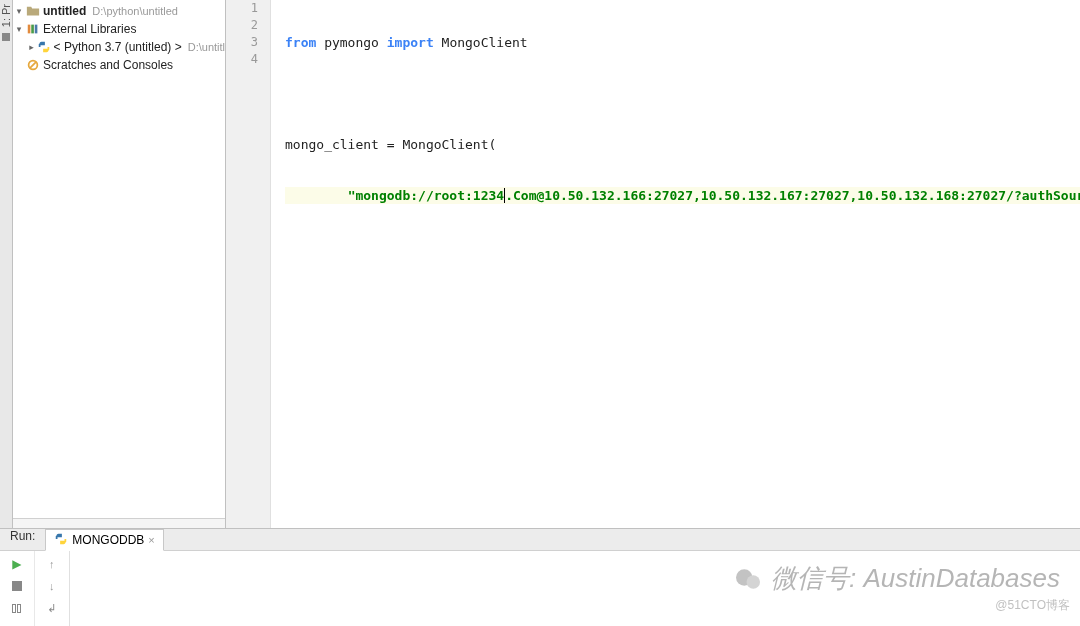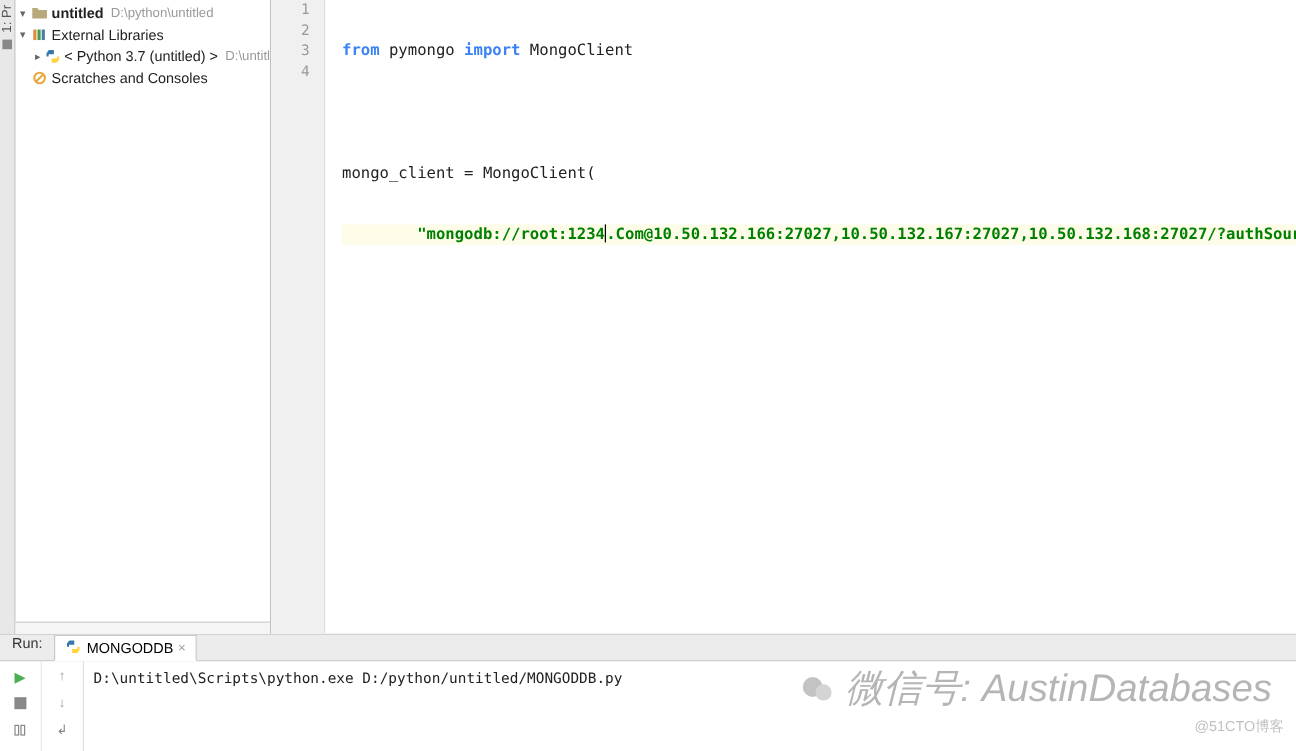--- a/index.html
+++ b/index.html
@@ -184,21 +184,21 @@
   font-size: 12px;
   color: #222;
   padding: 6px 8px;
   line-height: 17px;
   white-space: pre;
 }
 .watermark {
   position: absolute;
   right: 20px;
   bottom: 30px;
-  font-size: 32px;
+  font-size: 26px;
   font-style: italic;
   font-family: "STHeiti","Microsoft YaHei",sans-serif;
   color: rgba(120,120,120,0.55);
   pointer-events: none;
   display: flex;
   align-items: center;
   gap: 8px;
   text-align: right;
 }
 .watermark2 {
@@ -331,21 +331,21 @@
             <span class="up">↑</span>
           </div>
         <div class="run-btn">
             <span class="down">↓</span>
           </div>
         <div class="run-btn">
             <span style="font-size:11px;color:#888">↲</span>
           </div>
       </div>
     </div>
-    <div class="run-output"><div>D:\untitled\Scripts\python.exe D:/python/untitled/MONGODDB.py</div><div></div></div>
+    <div class="run-output"><div></div></div>
   </div>
 </div>
 
 <div class="watermark">
   <svg class="wechat-icon" viewBox="0 0 40 40">
       <circle cx="15" cy="18" r="11" fill="#888"></circle>
       <circle cx="27" cy="24" r="9" fill="#aaa"></circle>
     </svg>
   <span>微信号: AustinDatabases</span>
 </div>

